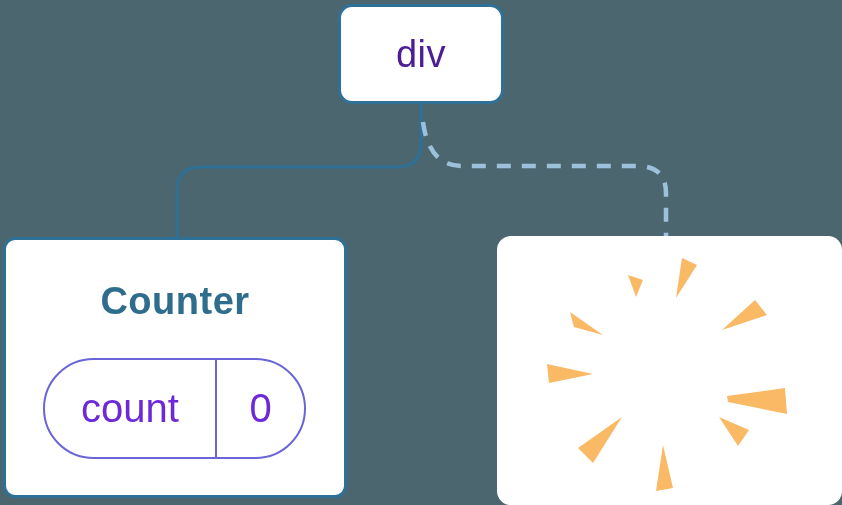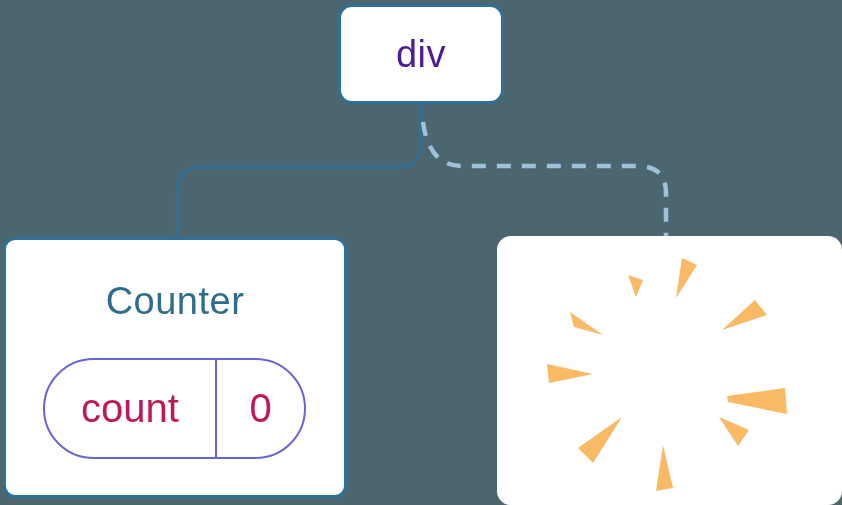--- a/index.html
+++ b/index.html
@@ -54,21 +54,21 @@
     height: 255px;
     background: #ffffff;
     border: 3px solid #2E7096;
     border-radius: 12px;
     z-index: 2;
   }
   .counter-title {
     margin-top: 40px;
     text-align: center;
     font-size: 38px;
-    font-weight: 400;
+    font-weight: 700;
     color: #2F6D8D;
     letter-spacing: 0.5px;
   }
   .state-pill {
     position: absolute;
     left: 37px;
     top: 118px;
     width: 259px;
     height: 97px;
     border: 2px solid #6965D6;
@@ -88,21 +88,21 @@
   }
   .state-value-cell {
     flex: 1;
     height: 100%;
     display: flex;
     align-items: center;
     justify-content: center;
   }
   .state-text {
     font-size: 40px;
-    color: #be185d;
+    color: #6d28d9;
     font-weight: 400;
   }
   .card-removed {
     position: absolute;
     left: 497px;
     top: 236px;
     width: 345px;
     height: 269px;
     background: #ffffff;
     border-radius: 14px;

